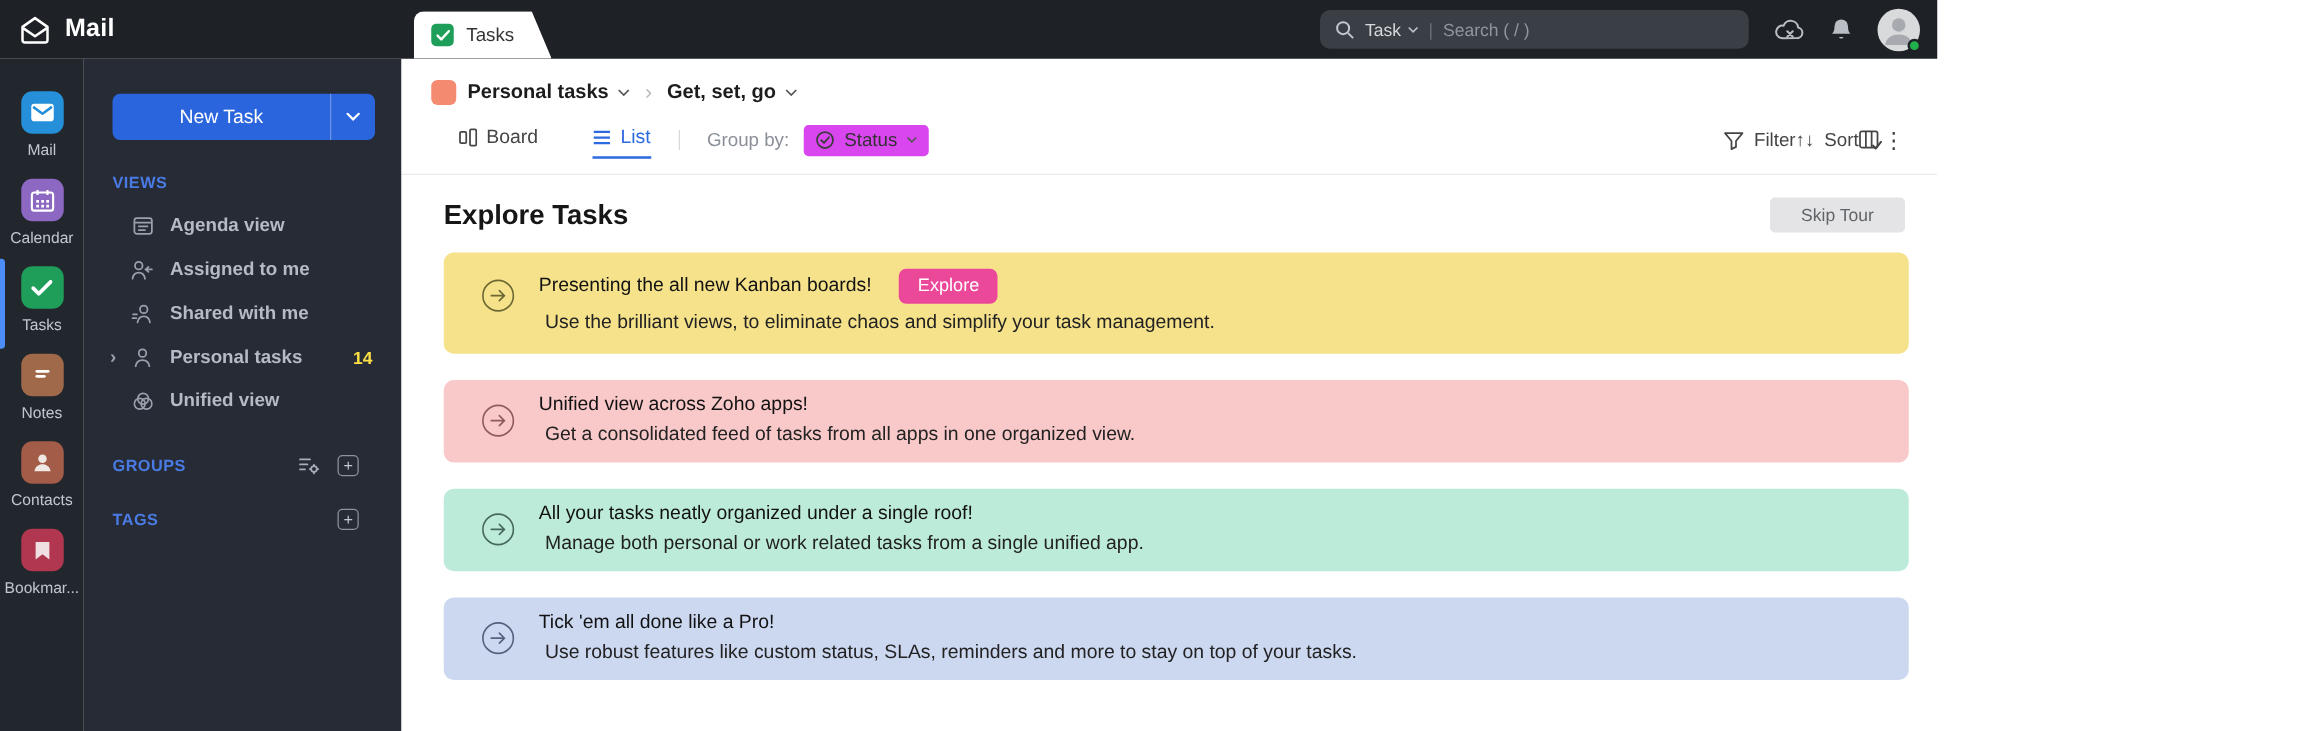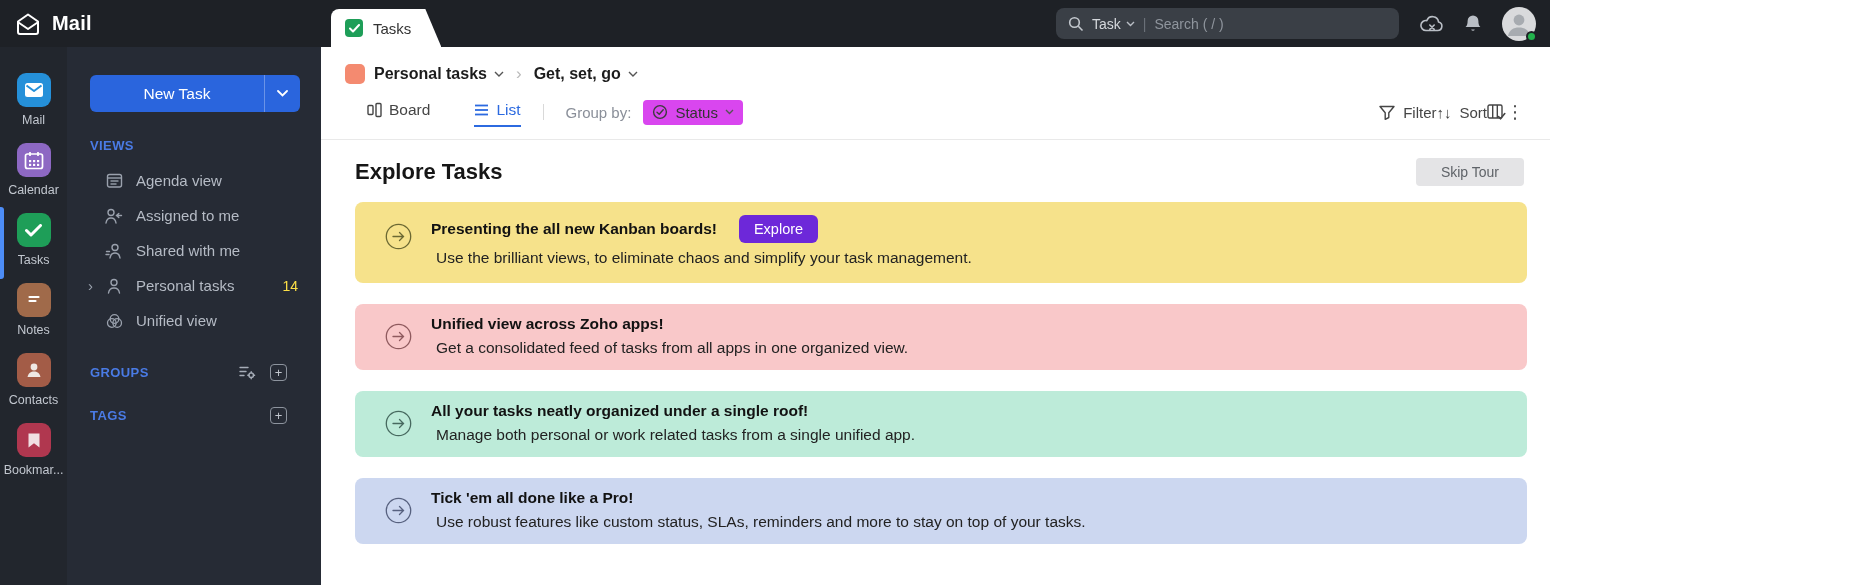--- a/index.html
+++ b/index.html
@@ -33,21 +33,21 @@
   
   .sidebar { position:absolute; top:47px; left:67px; bottom:0; width:254px; background:#262b35; padding-top:28px; z-index:3; }
   .newtask { margin:0 0 0 23px; width:210px; height:37px; background:#2a65dd; border:none; border-radius:6px; display:flex; align-items:center; color:#fff; cursor:pointer; padding:0; font-family:inherit; }
   .newtask-main { flex:1; font-size:15.5px; color:#fff; text-align:center; }
   .newtask-split { width:36px; height:100%; border-left:1px solid rgba(255,255,255,.3); display:grid; place-items:center; color:#fff; }
   .sec-label { padding-left:23px; font-size:13px; font-weight:700; color:#4a7be5; letter-spacing:.4px; margin-top:26px; }
   .side-item { position:relative; height:35px; display:flex; align-items:center; padding-left:38px; gap:13px; color:#b5bbc5; font-size:15px; cursor:pointer; }
   .side-item .sicon { color:#9aa1ad; display:grid; place-items:center; width:18px; }
   .side-item .expander { position:absolute; left:21px; color:#9aa1ad; font-size:15px; }
   .side-item .count { margin-left:auto; padding-right:23px; font-size:14px; color:#fde047; }
-  .side-list { margin-top:10px; }
+  .side-list { margin-top:10px;font-weight:bold; }
   .sec-row { display:flex; align-items:center; padding:0 34px 0 0; margin-top:26px; }
   .sec-row .sec-label { margin-top:0; flex:1; }
   .sec-row .tool { color:#a6adb8; display:grid; place-items:center; margin-left:14px; background:none; border:none; cursor:pointer; }
   .plus-box { width:17px; height:17px; border:1.5px solid #8d949e; border-radius:4px; display:grid; place-items:center; font-size:13px; color:#c2c7cf; line-height:1; }
 
   
   .content { position:absolute; top:47px; left:321px; right:0; bottom:0; background:#fff; overflow:hidden; }
   .crumbs { display:flex; align-items:center; gap:9px; margin:17px 0 0 24px; }
   .crumb-color { width:20px; height:20px; border-radius:5px; background:#f48a70; }
   .crumb { display:flex; align-items:center; gap:7px; background:none; border:none; cursor:pointer; font-family:inherit; font-size:16px; font-weight:700; color:#1c1c1c; }
@@ -68,23 +68,23 @@
 
   .head-row { display:flex; align-items:center; margin:18px 26px 0 34px; }
   .page-title { font-size:22px; font-weight:700; color:#161616; }
   .skip-tour { margin-left:auto; background:#e4e4e6; border:none; border-radius:4px; padding:6px 25px; font-size:14px; color:#5f6368; cursor:pointer; font-family:inherit; }
 
   .banners { margin:16px 23px 0 34px; }
   .banner { display:flex; align-items:flex-start; border-radius:8px; padding:11px 20px 13px 30px; margin-bottom:21px; }
   .banner-icon { flex:0 0 auto; margin:8px 19px 0 0; display:grid; place-items:center; }
   .banner-body { min-width:0; }
   .banner-titlerow { display:flex; align-items:center; }
-  .banner-title { font-size:15.5px; font-weight:700; color:#121212; }
+  .banner-title { font-size:15.5px; font-weight:400; color:#121212; }
   .banner-sub { font-size:15.5px; color:#222; margin-top:6px; padding-left:5px; }
-  .explore-btn { margin-left:22px; background:#6d28d9; color:#fff; border:none; border-radius:6px; padding:6px 15px; font-size:14.5px; cursor:pointer; font-family:inherit; }
+  .explore-btn { margin-left:22px; background:#ec4899; color:#fff; border:none; border-radius:6px; padding:6px 15px; font-size:14.5px; cursor:pointer; font-family:inherit; }
   .banner.first { padding-top:13px; padding-bottom:16px; }
 
   svg { display:block; }
 </style>
 </head>
 <body>
 
 <div class="app">
 
   <header class="topbar">

